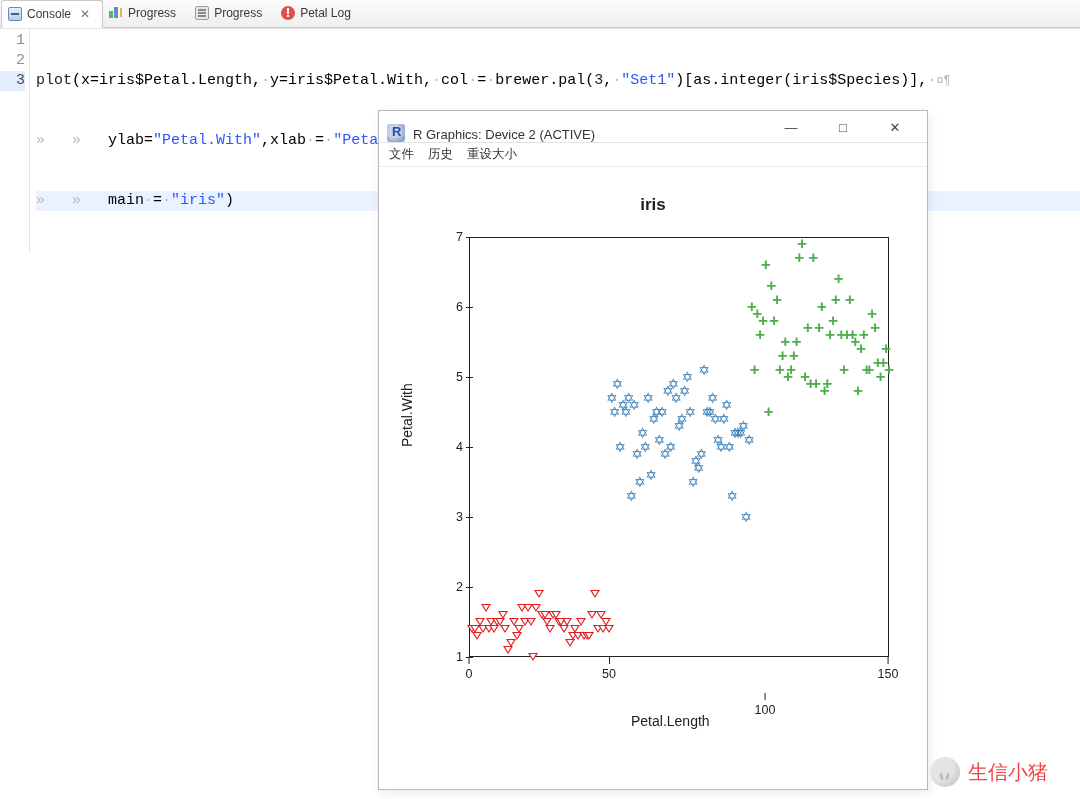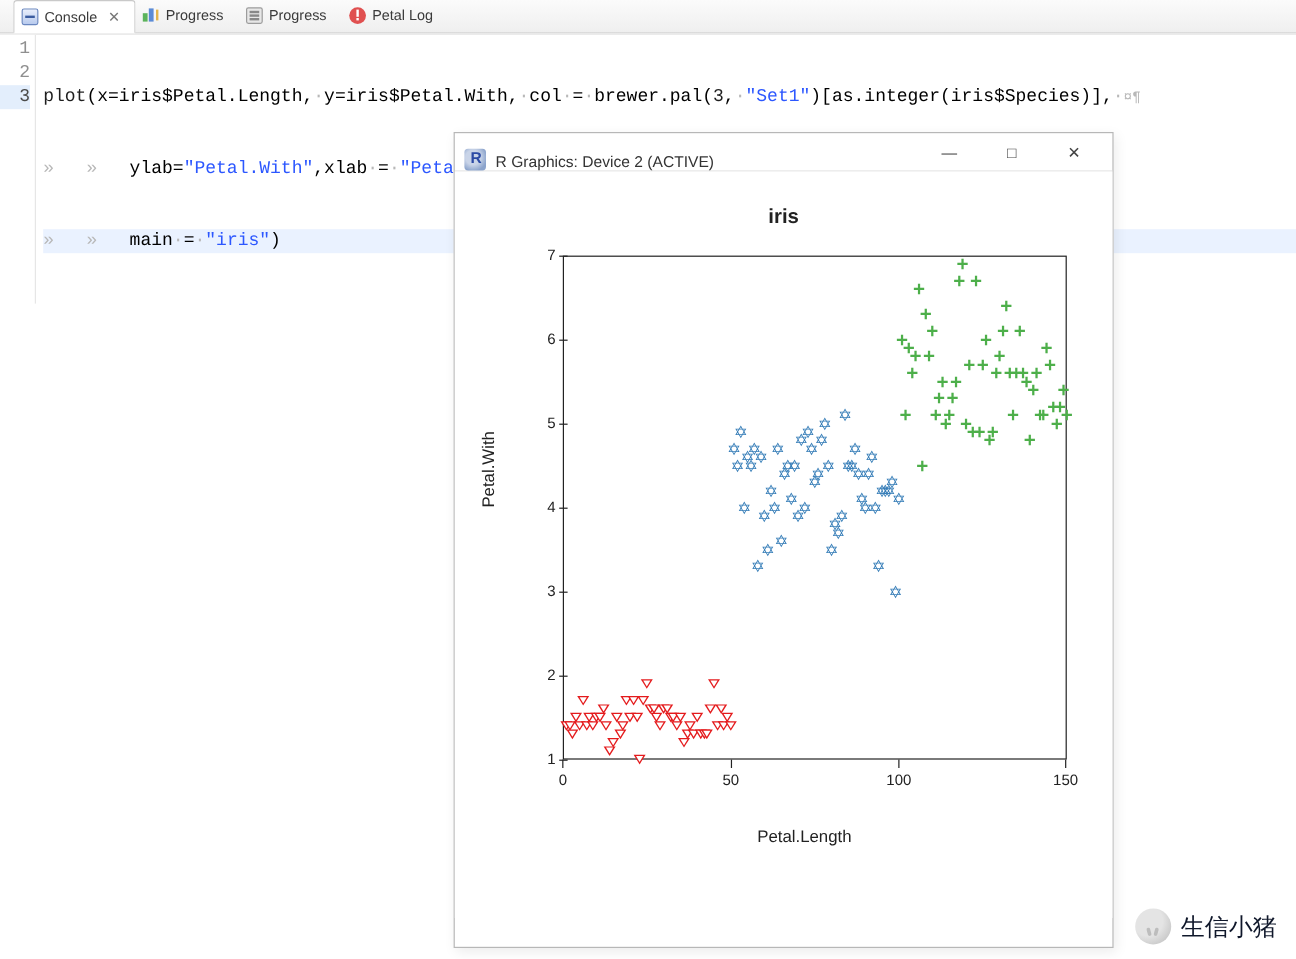--- a/index.html
+++ b/index.html
@@ -12,21 +12,21 @@
     position: relative;
     overflow: hidden;
   }
   
   .tabbar {
     height: 28px;
     border-bottom: 1px solid #c9c9c9;
     background: linear-gradient(#fbfbfb,#efefef);
     display: flex;
     align-items: flex-end;
-    padding-left: 11px;
+    padding-left: 1px;
   }
   .tab {
     height: 28px;
     display:flex;
     align-items:center;
     padding: 0 12px 0 6px;
     gap:5px;
     font-size:12px;
     color:#3a3a3a;
     cursor:pointer;
@@ -138,23 +138,23 @@
   .ytick{ position:absolute; font:12.5px Arial; color:#222; left:70px; text-align:right; width:14px; transform:translateY(-50%);}
   .ytick::after{content:"";position:absolute;right:-10px;top:50%;width:7px;height:1px;background:#222;}
   
   .pt{ position:absolute; transform:translate(-50%,-50%); }
   .pt.tri{ width:0;height:0;border-left:5px solid transparent;border-right:5px solid transparent;border-top:8px solid #e41a1c; position:absolute;}
   .pt.tri::after{content:"";position:absolute;left:-3px;top:-7px;width:0;height:0;border-left:3px solid transparent;border-right:3px solid transparent;border-top:5px solid #fff;}
   .pt.star{ color:#377eb8; font:14px/10px Arial;}
   .pt.plus{ color:#4daf4a; font:bold 16px/10px monospace;}
   
   .watermark{
-    position:absolute; right:16px; bottom:12px;
+    position:absolute; right:32px; bottom:12px;
     display:flex; align-items:center; gap:8px;
-    color:#0f172a; font-size:20px; font-family:"Microsoft YaHei",sans-serif;
+    color:#ef4444; font-size:20px; font-family:"Microsoft YaHei",sans-serif;
   }
   .wm-icon{ width:30px;height:30px;border-radius:50%;
     background:radial-gradient(circle at 35% 35%, #e4e4e4 45%, #c8c8c8 80%);
     position:relative;}
   .wm-icon::before{content:"";position:absolute;left:10px;top:16px;width:3px;height:7px;border-radius:2px;background:#bdbdbd;transform:rotate(-15deg);}
   .wm-icon::after{content:"";position:absolute;left:16px;top:16px;width:3px;height:7px;border-radius:2px;background:#bdbdbd;transform:rotate(15deg);}
 </style>
 </head>
 <body>
 
@@ -193,30 +193,35 @@
 
 <div class="rwin">
   <div class="rwin-title">
     <span class="rlogo"></span>
     <span>R Graphics: Device 2 (ACTIVE)</span>
     <span class="spacer"></span>
     <span class="wbtn">—</span>
     <span class="wbtn">□</span>
     <span class="wbtn">✕</span>
   </div>
+  <div class="rwin-menu">
+    <span>文件</span>
+    <span>历史</span>
+    <span>重设大小</span>
+  </div>
   <div class="rwin-plot">
     <div class="plot-title">iris</div>
     <div class="ylabel">Petal.With</div>
     <div class="xlabel">Petal.Length</div>
     <div class="plot-box" id="plotbox"></div>
 
     <div id="ticks">
         <div class="xtick" style="left: 90px;">0</div>
         <div class="xtick" style="left: 230px;">50</div>
-        <div class="xtick" style="left: 370px;">100</div>
+        <div class="xtick" style="left: 386px; margin-top: 36px;">100</div>
         <div class="xtick" style="left: 509px;">150</div>
         <div class="ytick" style="top: 490px;">1</div>
         <div class="ytick" style="top: 420px;">2</div>
         <div class="ytick" style="top: 350px;">3</div>
         <div class="ytick" style="top: 280px;">4</div>
         <div class="ytick" style="top: 210px;">5</div>
         <div class="ytick" style="top: 140px;">6</div>
         <div class="ytick" style="top: 70px;">7</div>
       </div>
     <div id="points">

